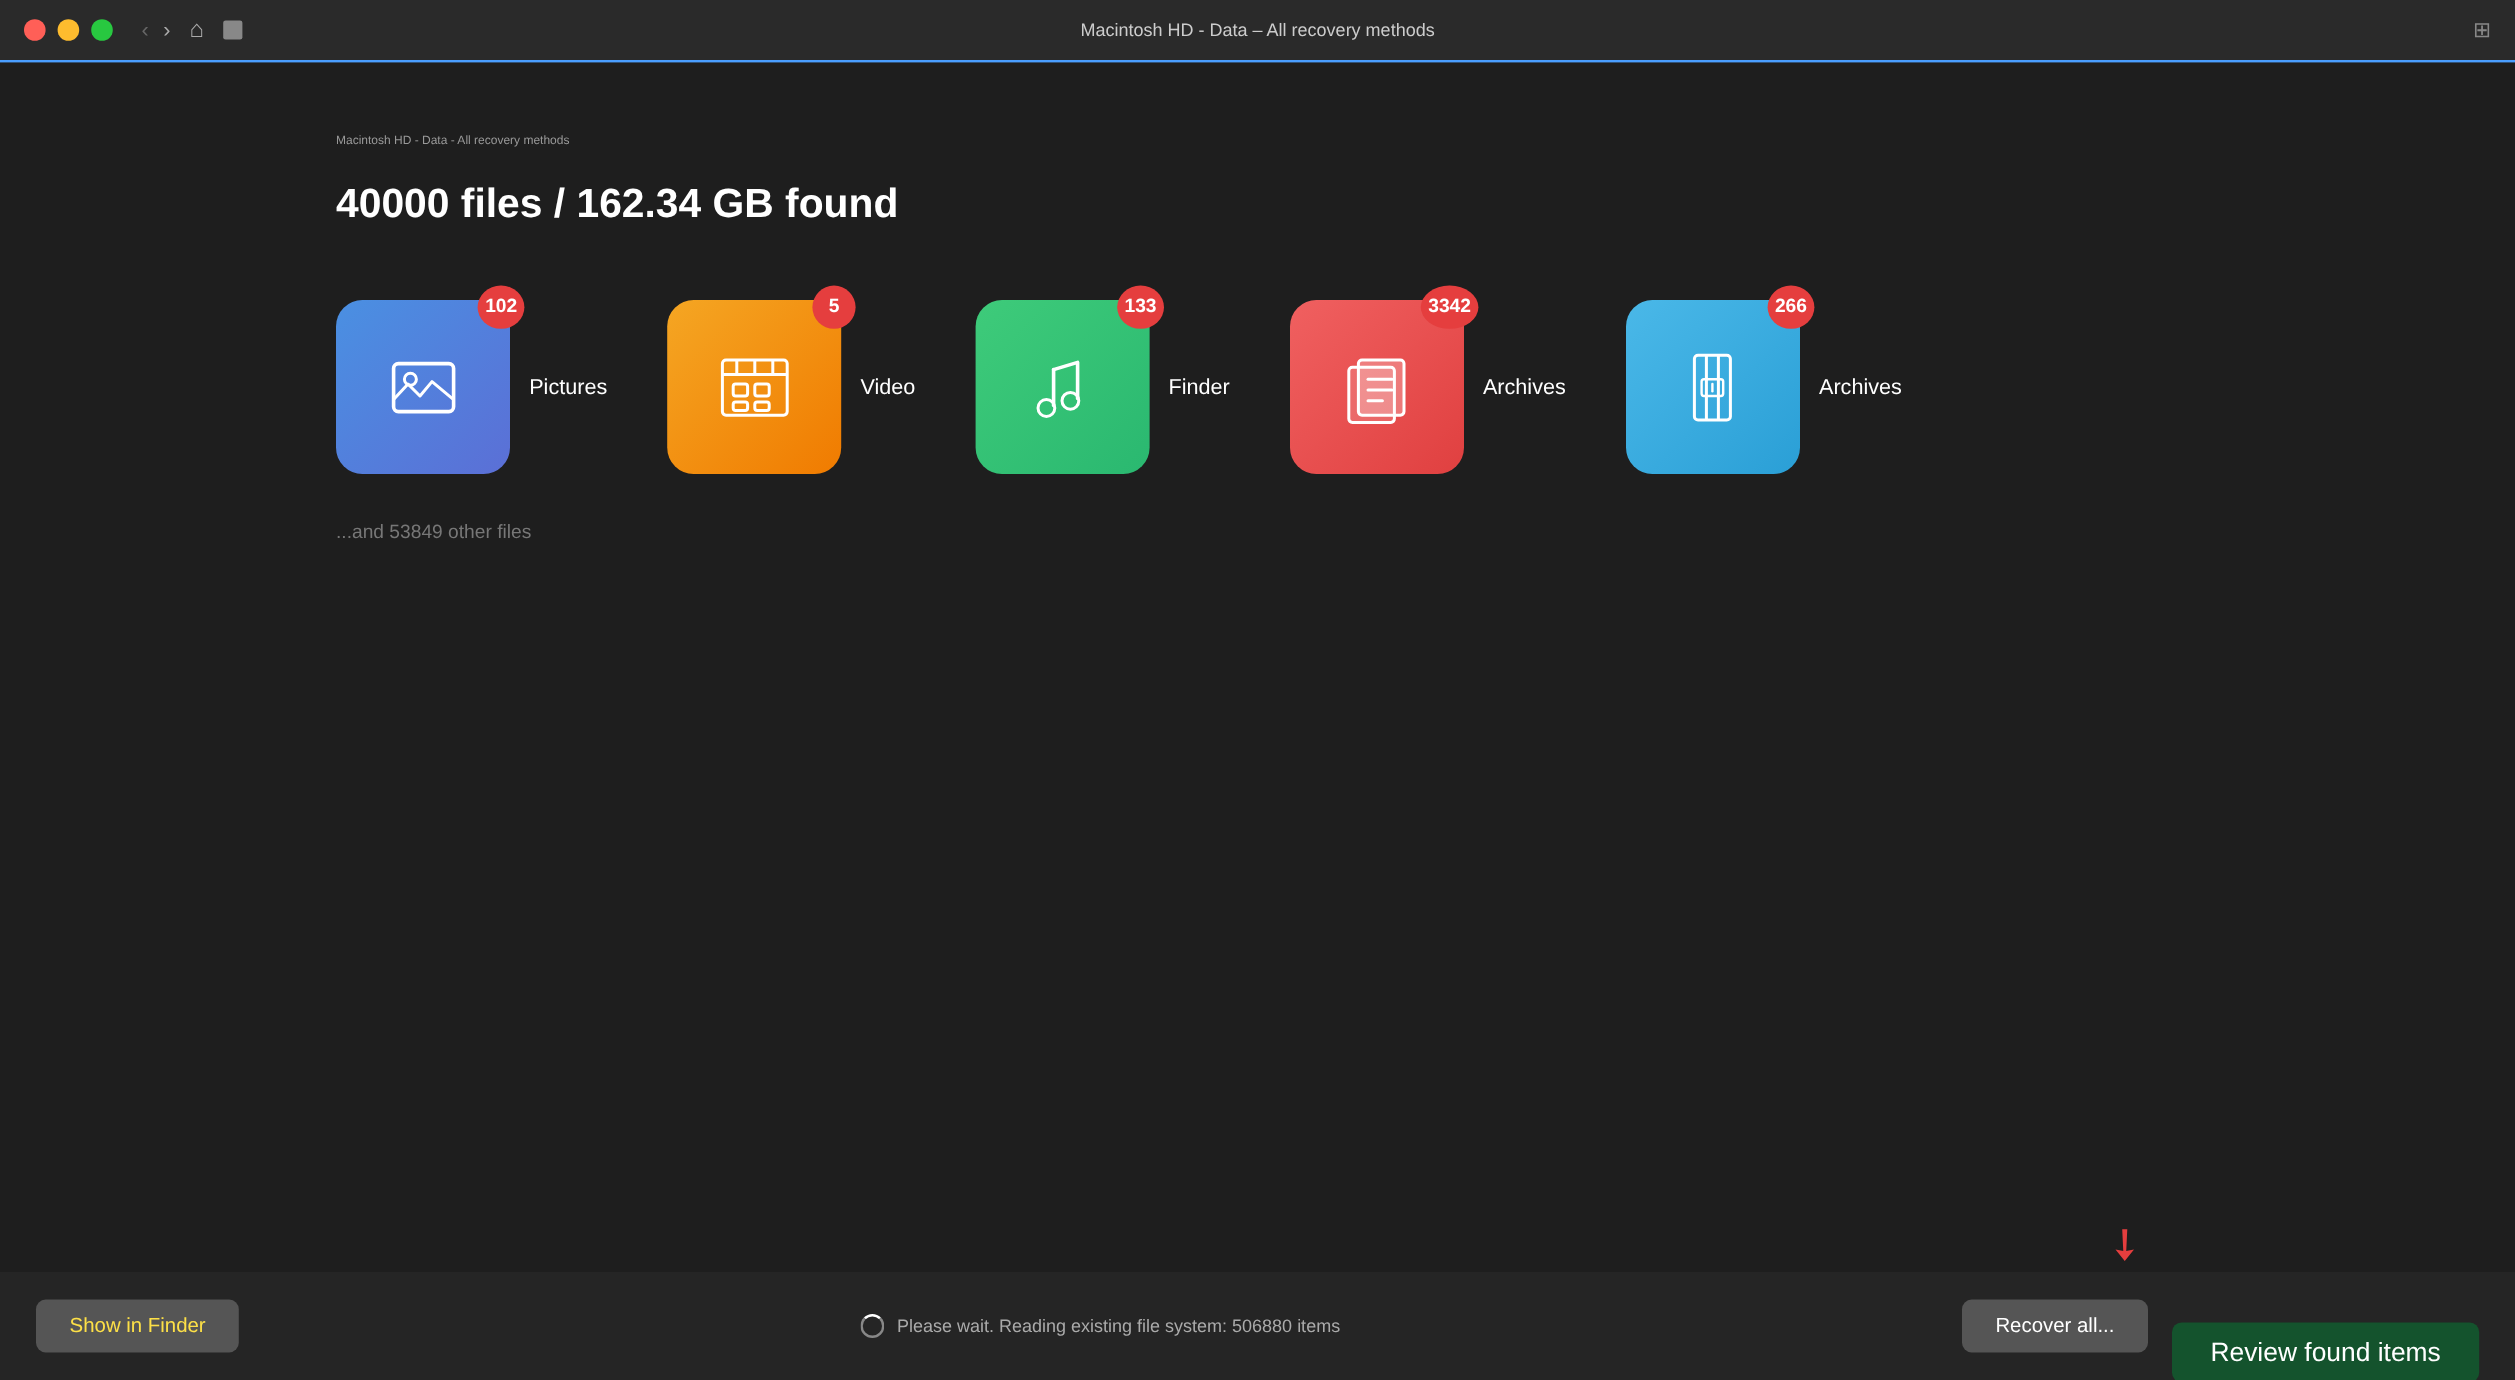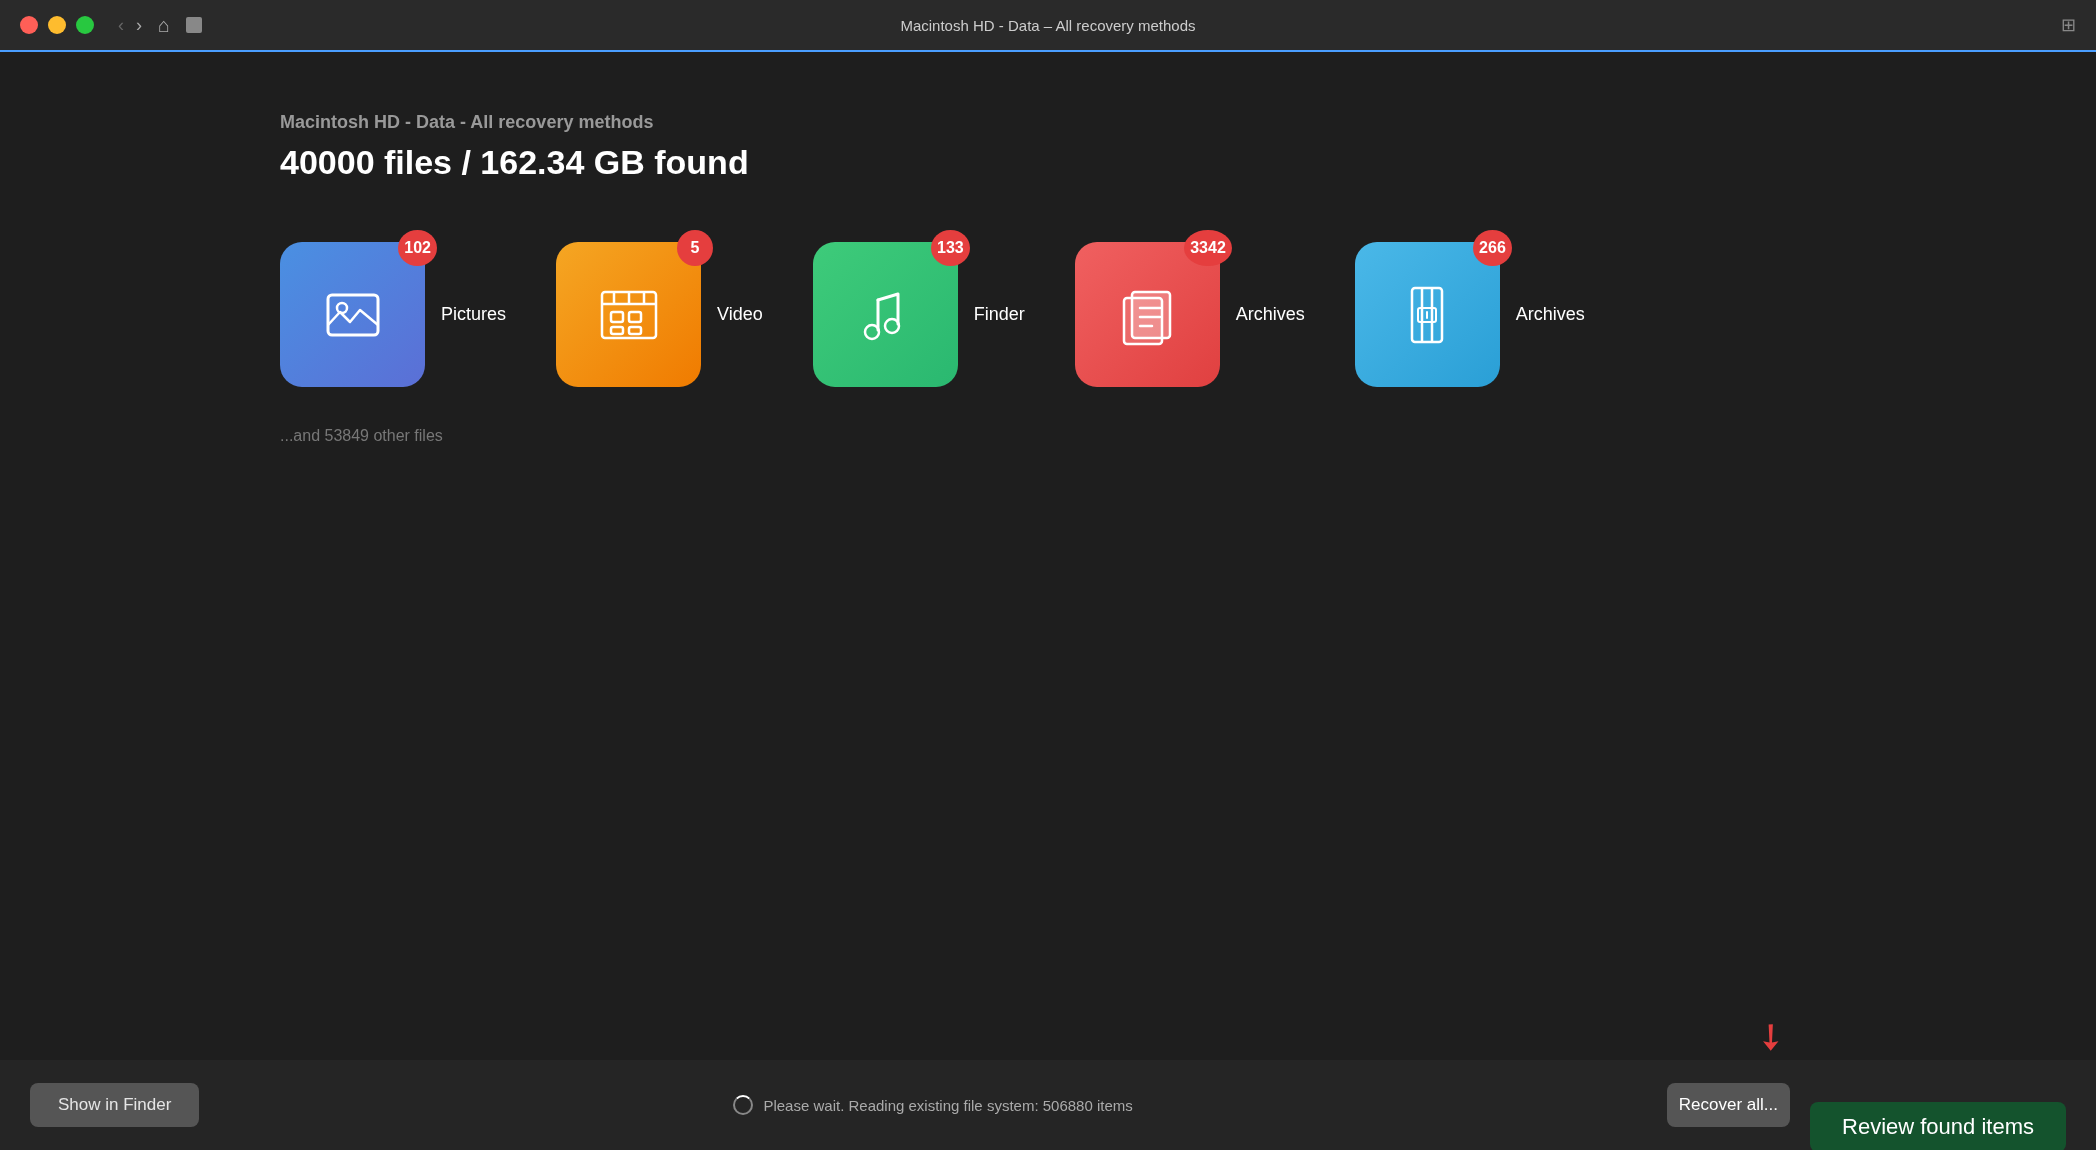--- a/index.html
+++ b/index.html
@@ -90,24 +90,24 @@
       font-size: 18px;
       cursor: pointer;
     }
 
     
     .main-content {
       padding: 60px 280px 120px 280px;
     }
 
     .subtitle {
-      font-size: 18px;
+      font-size: 10px;
       color: #999;
-      margin-bottom: 10px;
-      font-weight: 700;
+      margin-bottom: 28px;
+      font-weight: 400;
     }
 
     .headline {
       font-size: 34px;
       font-weight: 700;
       color: #ffffff;
       margin-bottom: 60px;
     }
 
     
@@ -192,21 +192,21 @@
       height: 90px;
       background: #252525;
       display: flex;
       align-items: center;
       padding: 0 30px;
       gap: 20px;
     }
 
     .btn-show-finder {
       background: #555;
-      color: #e5e5e5;
+      color: #fde047;
       border: none;
       border-radius: 8px;
       padding: 12px 28px;
       font-size: 17px;
       cursor: pointer;
       white-space: nowrap;
     }
 
     .status-text {
       flex: 1;
@@ -231,21 +231,21 @@
 
     @keyframes spin {
       to { transform: rotate(360deg); }
     }
 
     .btn-recover-all {
       background: #555;
       color: #fff;
       border: none;
       border-radius: 8px;
-      padding: 12px 12px;
+      padding: 12px 28px;
       font-size: 17px;
       cursor: pointer;
       white-space: nowrap;
     }
 
     .btn-review {
       background: #14532d;
       color: #fff;
       border: none;
       border-radius: 8px;

